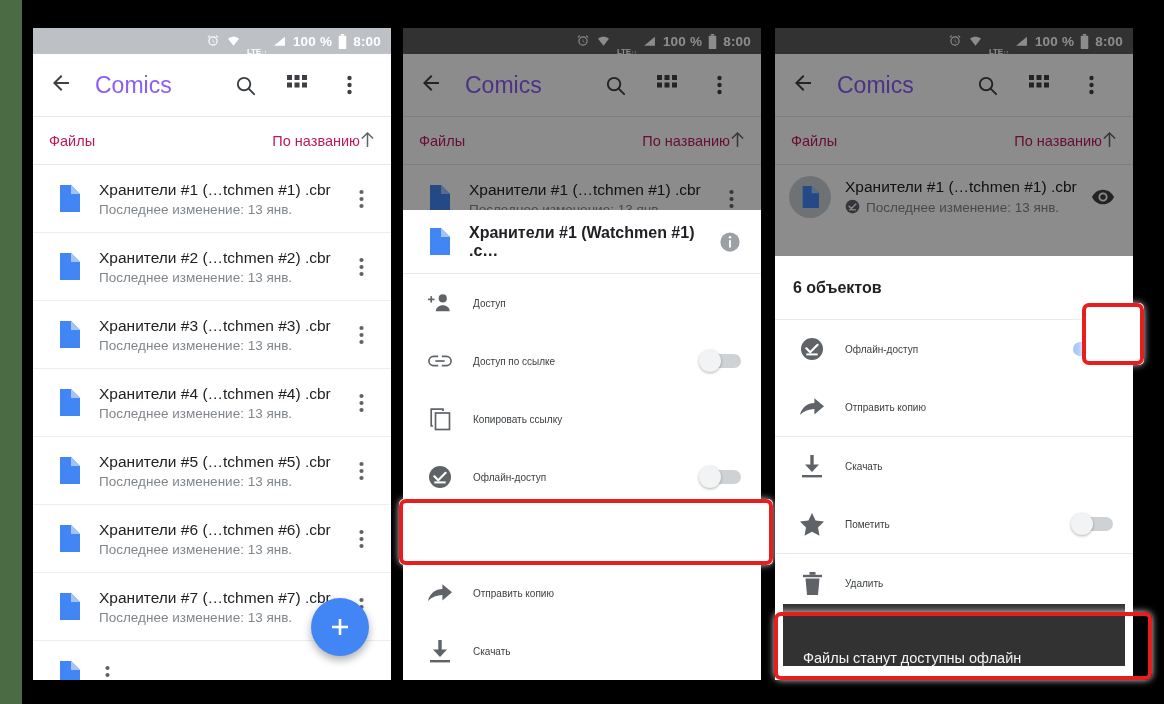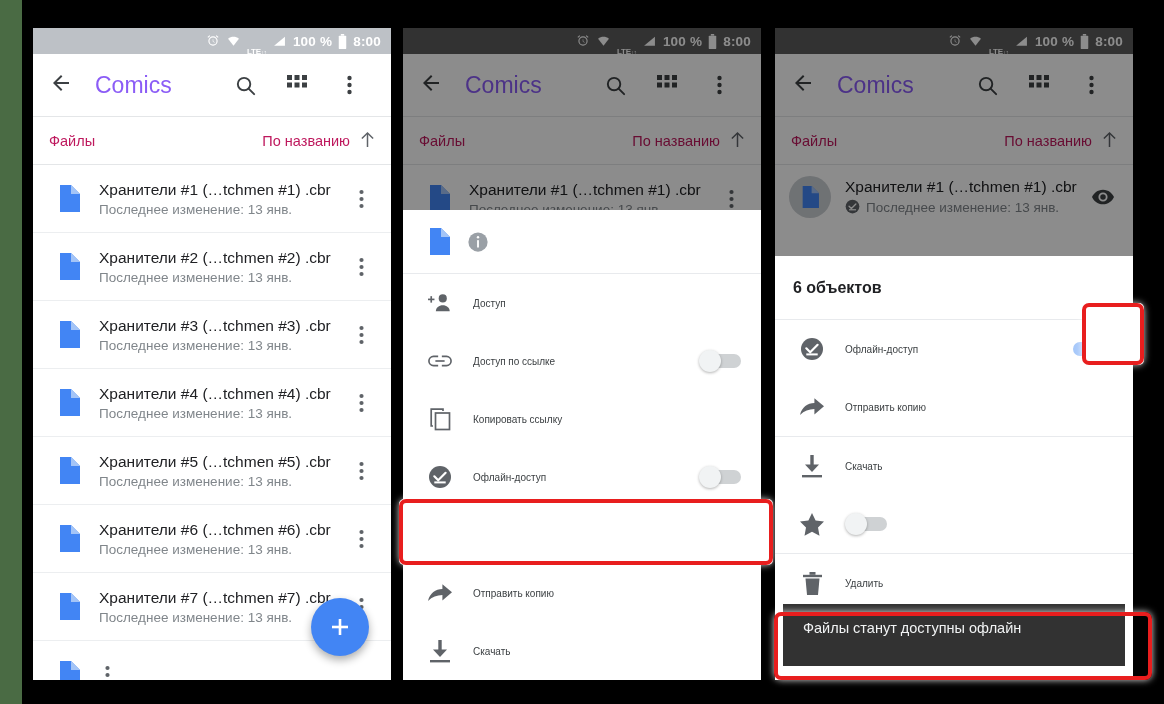--- a/index.html
+++ b/index.html
@@ -41,21 +41,21 @@
   .appbar .title { font-size:23px; color:#8b5cf6; margin-left:12px; flex:1; }
   .appbar .act { width:52px; display:flex; justify-content:center; }
   .divider-line { height:1px; background:#e4e6e8; }
 
   
   .sortrow {
     height:47px; display:flex; align-items:center; padding:0 16px;
     background:#fff; color:#be185d; font-size:14.5px;
   }
   .sortrow .sr-left { flex:1; }
-  .sortrow .sr-right { display:flex; align-items:center; gap:10px; }
+  .sortrow .sr-right { display:flex; align-items:center; gap:0; }
 
   
   .filelist { background:#fff; }
   .filerow {
     height:68px; display:flex; align-items:center; padding:0 14px;
     border-bottom:1px solid #eceef0; background:#fff;
   }
   .filerow .fi { width:44px; display:flex; justify-content:center; }
   .filerow .ftxt { flex:1; padding-left:8px; }
   .filerow .fname { font-size:15.5px; color:#202124; line-height:1.25; }
@@ -123,21 +123,21 @@
   .count-row {
     height:64px; display:flex; align-items:center; padding:0 18px;
     background:#fff; font-size:16px; font-weight:bold; color:#202124;
     border-bottom:1px solid #e8eaed;
   }
   .group-sep { height:1px; background:#e8eaed; margin:0 0 0 0; }
 
   
   .snackbar {
     position:absolute; left:8px; bottom:14px; width:342px; height:62px;
-    background:#323232; display:flex; align-items:flex-start; padding:16px 20px;
+    background:#323232; display:flex; align-items:flex-end; padding:0 20px;
     color:#f1f3f4; font-size:14.5px;
   }
 
   
   .redbox {
     position:absolute; border:4px solid #e81e1e; border-radius:7px;
     box-shadow:0 0 7px rgba(255,255,255,.85);
     pointer-events:none;
   }
   .whitecard {
@@ -530,20 +530,21 @@
     <div class="scrim"></div>
 
     <div class="sheet" id="sheet2">
       <div class="sheet-head">
         <span class="sh-ic">
           <svg width="22" height="27" viewBox="0 0 22 27">
               <path d="M2 0h11l9 9v18H2z" fill="#4285f4"></path>
               <path d="M13 0l9 9h-9z" fill="#a3c4f7"></path>
             </svg>
         </span>
+        <span class="sh-t">Хранители #1 (Watchmen #1) .c…</span>
         <span class="sh-i">
           <svg width="22" height="22" viewBox="0 0 24 24">
               <circle cx="12" cy="12" r="10.5" fill="#9aa0a6"></circle>
               <rect x="11" y="10" width="2" height="8" fill="#fff"></rect>
               <circle cx="12" cy="6.8" r="1.3" fill="#fff"></circle>
             </svg>
         </span>
       </div>
       <div id="menu2">
           <div class="menurow">
@@ -782,20 +783,21 @@
             </span>
             <span class="ml">Скачать</span>
             <span class="mt"></span>
           </div>
           <div class="menurow">
             <span class="mi">
               <svg width="24" height="23" viewBox="0 0 24 23" fill="#5f6368">
                 <path d="M12 0l3.6 7.5 8.4 1-6 5.9 1.5 8.3L12 18.7 4.5 22.7 6 14.4 0 8.5l8.4-1z"></path>
               </svg>
             </span>
+            <span class="ml">Пометить</span>
             <span class="mt">
               <span class="toggle">
                 <span class="track"></span>
                 <span class="knob"></span>
               </span>
             </span>
           </div>
           <div class="group-sep"></div>
           <div class="menurow">
             <span class="mi">

